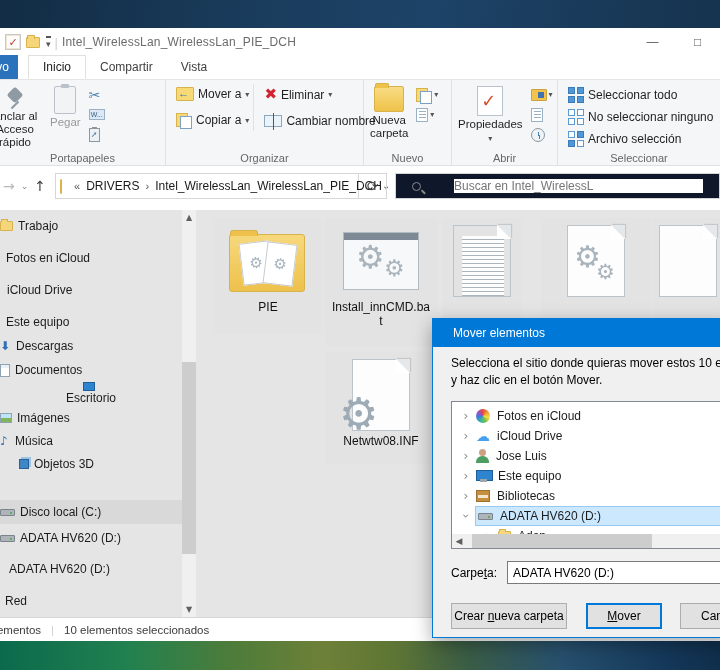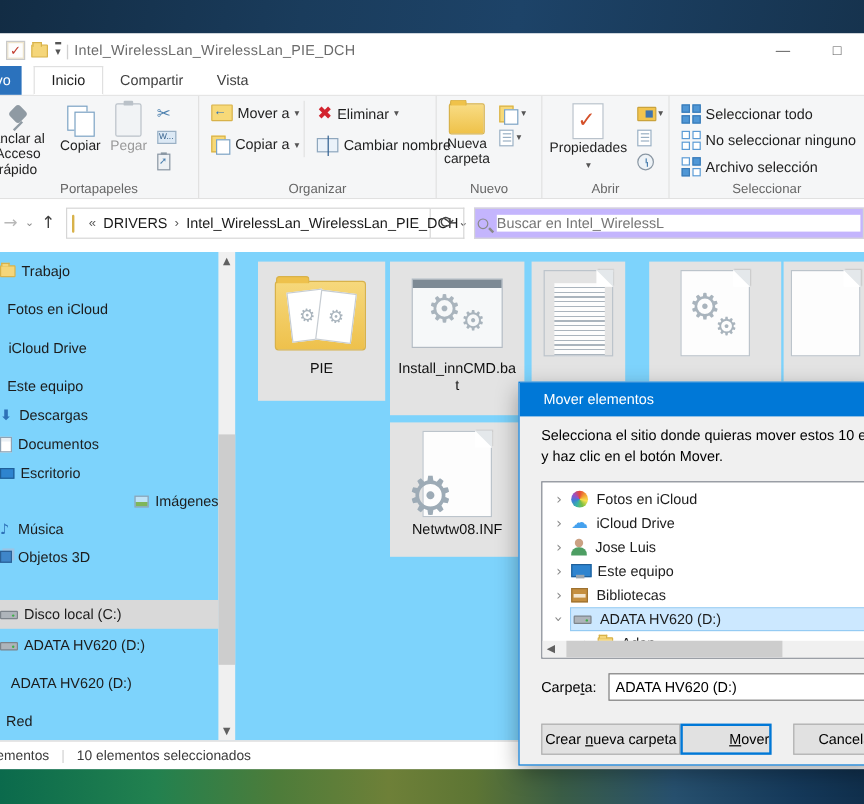--- a/index.html
+++ b/index.html
@@ -86,28 +86,28 @@
   .ic-history:after { content:""; position:absolute; left:6px; top:3px; width:1px; height:4px; background:#4a7fae; box-shadow:1px 3px #4a7fae; }
 
   
   .addressrow { position:relative; height:40px; background:#fff; display:flex; align-items:center; }
   .nav-ic { font-size:14px; margin:0 3px; }
   .addrbox { display:flex; align-items:center; height:26px; border:1px solid #d6d6d6; background:#fff; width:304px; margin-left:6px; padding:0 4px; font-size:12px; color:#1a1a1a; }
   .addr-folder { width:13px; height:15px; background:#f5d67a; border:1px solid #d8b24a; border-radius:1px; margin-right:6px; }
   .addr-sep { color:#555; margin:0 6px; font-size:11px; }
   .addrbox .flexspace { flex:1; }
   .refreshbox { width:28px; height:26px; border:1px solid #d6d6d6; border-left:none; display:flex; align-items:center; justify-content:center; color:#444; font-size:14px; }
-  .searchbox { display:flex; align-items:center; height:26px; border:1px solid #d6d6d6; background:#c4b5fd; margin-left:8px; flex:1; padding:0 2px; }
+  .searchbox { display:flex; align-items:center; height:26px; border:1px solid #d6d6d6; background:#0f172a; margin-left:8px; flex:1; padding:0 16px;gap:26px; }
   .search-ic { width:9px; height:9px; border:1.5px solid #8a8a8a; border-radius:50%; position:relative; margin-right:7px; flex:none; }
   .search-ic:after { content:""; position:absolute; left:8px; top:8px; width:5px; height:1.5px; background:#8a8a8a; transform:rotate(45deg); }
   .searchbox input { border:none; outline:none; font-size:12px; color:#1a1a1a; width:100%; font-family:inherit; }
   .searchbox input::placeholder { color:#767676; opacity:1; }
 
   
-  .main { position:absolute; left:0; top:182px; width:720px; height:407px; background:#7dd3fc; overflow:hidden; }
+  .main { position:absolute; left:0; top:182px; width:720px; height:407px; background:#e5e5e5; overflow:hidden; }
   .siderow { position:absolute; left:0; width:182px; height:24px; display:flex; align-items:center; font-size:12px; color:#1c1c1c; white-space:nowrap; overflow:hidden; }
   .siderow.selected { background:#d9d9d9; }
   .s-ic { flex:none; margin-right:5px; }
   
   .mi-folder { width:13px; height:10px; background:#f5d67a; border:1px solid #d8b24a; border-radius:1px; position:relative; }
   .mi-folder:before { content:""; position:absolute; left:0; top:-3px; width:5px; height:2px; background:#f5d67a; border:1px solid #d8b24a; border-bottom:none; }
   .mi-download { color:#2e71b8; font-size:12px; font-weight:bold; width:11px; }
   .mi-doc { width:10px; height:13px; background:#fff; border:1px solid #8fa3b5; box-shadow:inset 0 3px #eaf0f5; }
   .mi-desktop { width:12px; height:9px; background:#2e84cf; border:1px solid #1f5f99; }
   .mi-image { width:12px; height:10px; background:linear-gradient(180deg,#bfe3f7 55%,#7fb65a 55%); border:1px solid #8fa3b5; }
@@ -179,21 +179,21 @@
   .hscroll { position:absolute; left:0; bottom:0; width:100%; height:14px; background:#f0f0f0; display:flex; align-items:center; }
   .hscroll .harr { width:14px; text-align:center; color:#606060; font-size:9px; }
   .hscroll .hthumb { height:14px; width:180px; background:#cdcdcd; margin-left:6px; }
   .hscroll .hsp { flex:1; }
   .dlg-folder-row { position:absolute; left:18px; top:242px; display:flex; align-items:center; }
   .dlg-folder-row label { font-size:12px; color:#000; width:56px; }
   .dlg-folder-row input { width:226px; height:23px; border:1px solid #7a7a7a; font-size:12px; padding:0 5px; font-family:inherit; color:#000; background:#fff; }
   .dlg-btns { position:absolute; left:18px; top:284px; display:flex; }
   .dbtn { height:26px; background:#e1e1e1; border:1px solid #adadad; font-size:12px; color:#000; display:flex; align-items:center; justify-content:center; }
   .dbtn.new { width:116px; }
-  .dbtn.move { width:76px; border:2px solid #0078d7;justify-content:flex-end; }
+  .dbtn.move { width:76px; margin-left:19px; border:2px solid #0078d7; }
   .dbtn.cancel { width:90px; margin-left:18px; }
   u.mn { text-decoration:underline; }
 </style>
 </head>
 <body>
 
 <div class="stage">
   <div class="wall-top"></div>
 
   <div class="window">
@@ -220,24 +220,20 @@
       <div class="tab">Compartir</div>
       <div class="tab">Vista</div>
     </div>
 
     <div class="ribbon">
 
       <div class="rgroup" style="width:166px; display:flex;">
         <div class="bigbtn" style="margin-left:-18px; width:62px;">
           <div class="ic-pin"></div>
           <div class="lbl"><span>Anclar al</span><br><span>Acceso rápido</span></div>
-        </div>
-        <div class="bigbtn">
-          <div class="ic-pages"></div>
-          <div class="lbl">Copiar</div>
         </div>
         <div class="bigbtn disabled">
           <div class="ic-clip grayed"></div>
           <div class="lbl">Pegar</div>
         </div>
         <div class="smallcol">
           <div class="smallbtn">
               <span class="ic-scissors glyph">✂</span>
             </div>
           <div class="smallbtn">
@@ -385,33 +381,33 @@
           <span>Este equipo</span>
         </div>
       <div class="siderow" style="top:124px;">
           <span class="s-ic mi-download glyph">⬇</span>
           <span>Descargas</span>
         </div>
       <div class="siderow" style="top:148px;">
           <span class="s-ic mi-doc"></span>
           <span>Documentos</span>
         </div>
-      <div class="siderow" style="top:172px;">
+      <div class="siderow" style="top:172px;flex-direction:column;">
           <span class="s-ic mi-desktop"></span>
           <span>Escritorio</span>
         </div>
-      <div class="siderow" style="top:196px;justify-content:flex-end;">
+      <div class="siderow" style="top:196px;">
           <span class="s-ic mi-image"></span>
           <span>Imágenes</span>
         </div>
       <div class="siderow" style="top:219px;">
           <span class="s-ic mi-music glyph">♪</span>
           <span>Música</span>
         </div>
-      <div class="siderow" style="top:242px;">
+      <div class="siderow" style="top:242px;padding-left:19px;">
           <span class="s-ic mi-cube"></span>
           <span>Objetos 3D</span>
         </div>
       <div class="siderow selected" style="top:290px;">
           <span class="s-ic mi-drive"></span>
           <span>Disco local (C:)</span>
         </div>
       <div class="siderow" style="top:316px;">
           <span class="s-ic mi-drive"></span>
           <span>ADATA HV620 (D:)</span>

